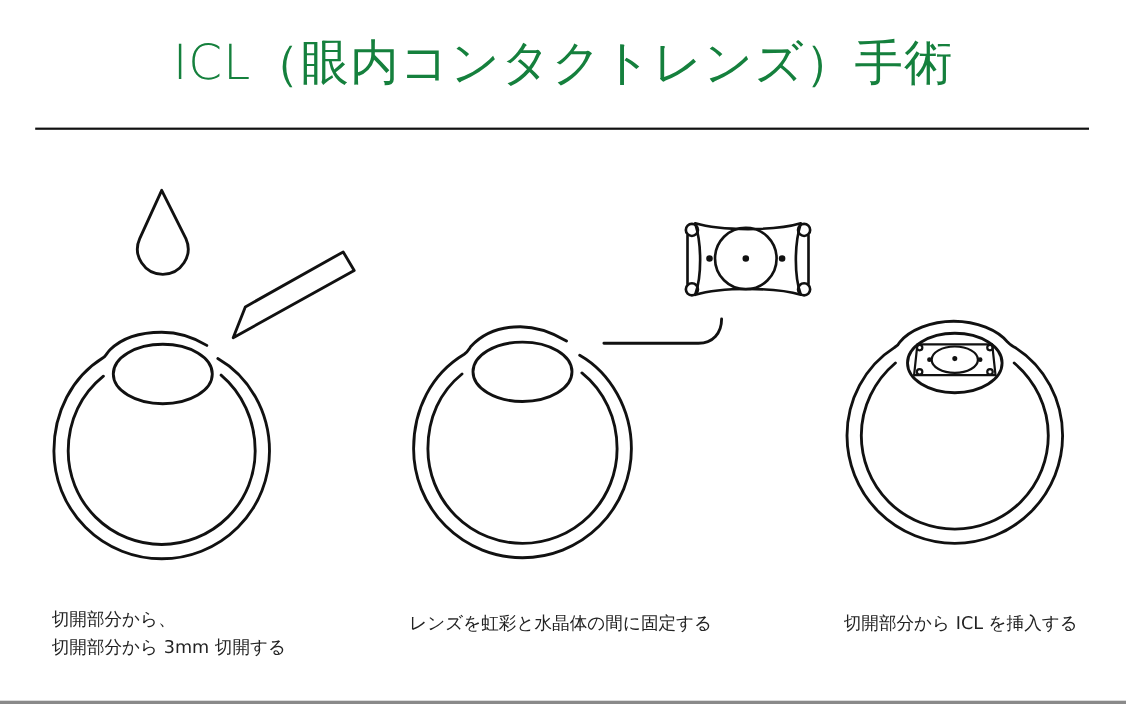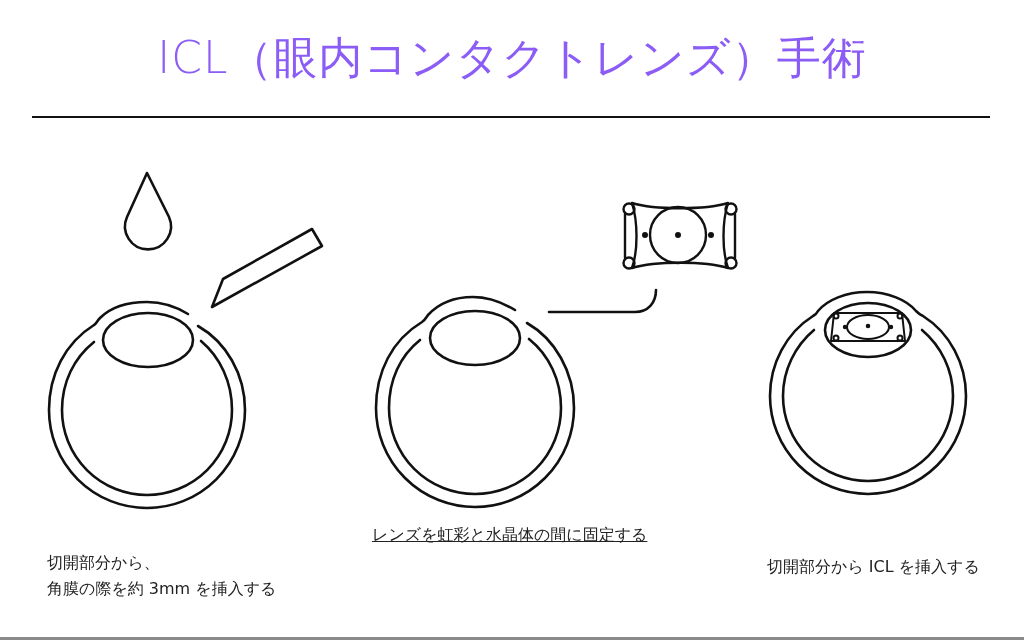--- a/index.html
+++ b/index.html
@@ -1,25 +1,25 @@
 <!DOCTYPE html>
 <html><head>
   <meta charset="utf-8">
   <style>
     html, body { margin: 0; padding: 0; background: #ffffff; }
     body { width: 1024px; height: 640px; position: relative; overflow: hidden;
            font-family: "DejaVu Sans", "Liberation Sans", sans-serif; color: #1a1a1a; }
     .title { position: absolute; left: 0; top: 28px; width: 1024px; text-align: center;
-             font-size: 44px; font-weight: 300; letter-spacing: 1px; color: #8b5cf6; line-height: 60px; }
+             font-size: 44px; font-weight: 300; letter-spacing: 1px; color: #15803d; line-height: 60px; }
     .rule { position: absolute; left: 32px; top: 116px; width: 958px; height: 2px; background: #111; }
     .bottom-border { position: absolute; left: 0; top: 637px; width: 1024px; height: 3px; background: #8a8a8a; }
     svg.art { position: absolute; left: 0; top: 0; }
     .caption { position: absolute; font-size: 16px; line-height: 26px; color: #222; white-space: nowrap; }
     .cap1 { left: 47px; top: 550px; }
-    .cap2 { left: 372px; top: 522px; text-decoration: underline; }
+    .cap2 { left: 372px; top: 554px; }
     .cap3 { left: 767px; top: 554px; }
   </style>
 </head>
 <body>
 
 <div class="title">ICL（眼内コンタクトレンズ）手術</div>
 <div class="rule"></div>
 
 <svg class="art" width="1024" height="640" viewBox="0 0 1024 640" fill="none" stroke="#111" stroke-width="2.6" stroke-linecap="round" stroke-linejoin="round">
 
@@ -88,21 +88,21 @@
         <circle cx="868" cy="326" r="1.3" fill="#111"></circle>
         <circle cx="845" cy="327" r="1.2" fill="#111"></circle>
         <circle cx="891" cy="327" r="1.2" fill="#111"></circle>
       </g>
     </g>
   </g>
 </svg>
 
 <div class="caption cap1">
   <div>切開部分から、</div>
-  <div>角膜の際を約 3mm を挿入する</div>
+  <div>切開部分から 3mm 切開する</div>
 </div>
 <div class="caption cap2">
   <div>レンズを虹彩と水晶体の間に固定する</div>
 </div>
 <div class="caption cap3">
   <div>切開部分から ICL を挿入する</div>
 </div>
 
 <div class="bottom-border"></div>
 

